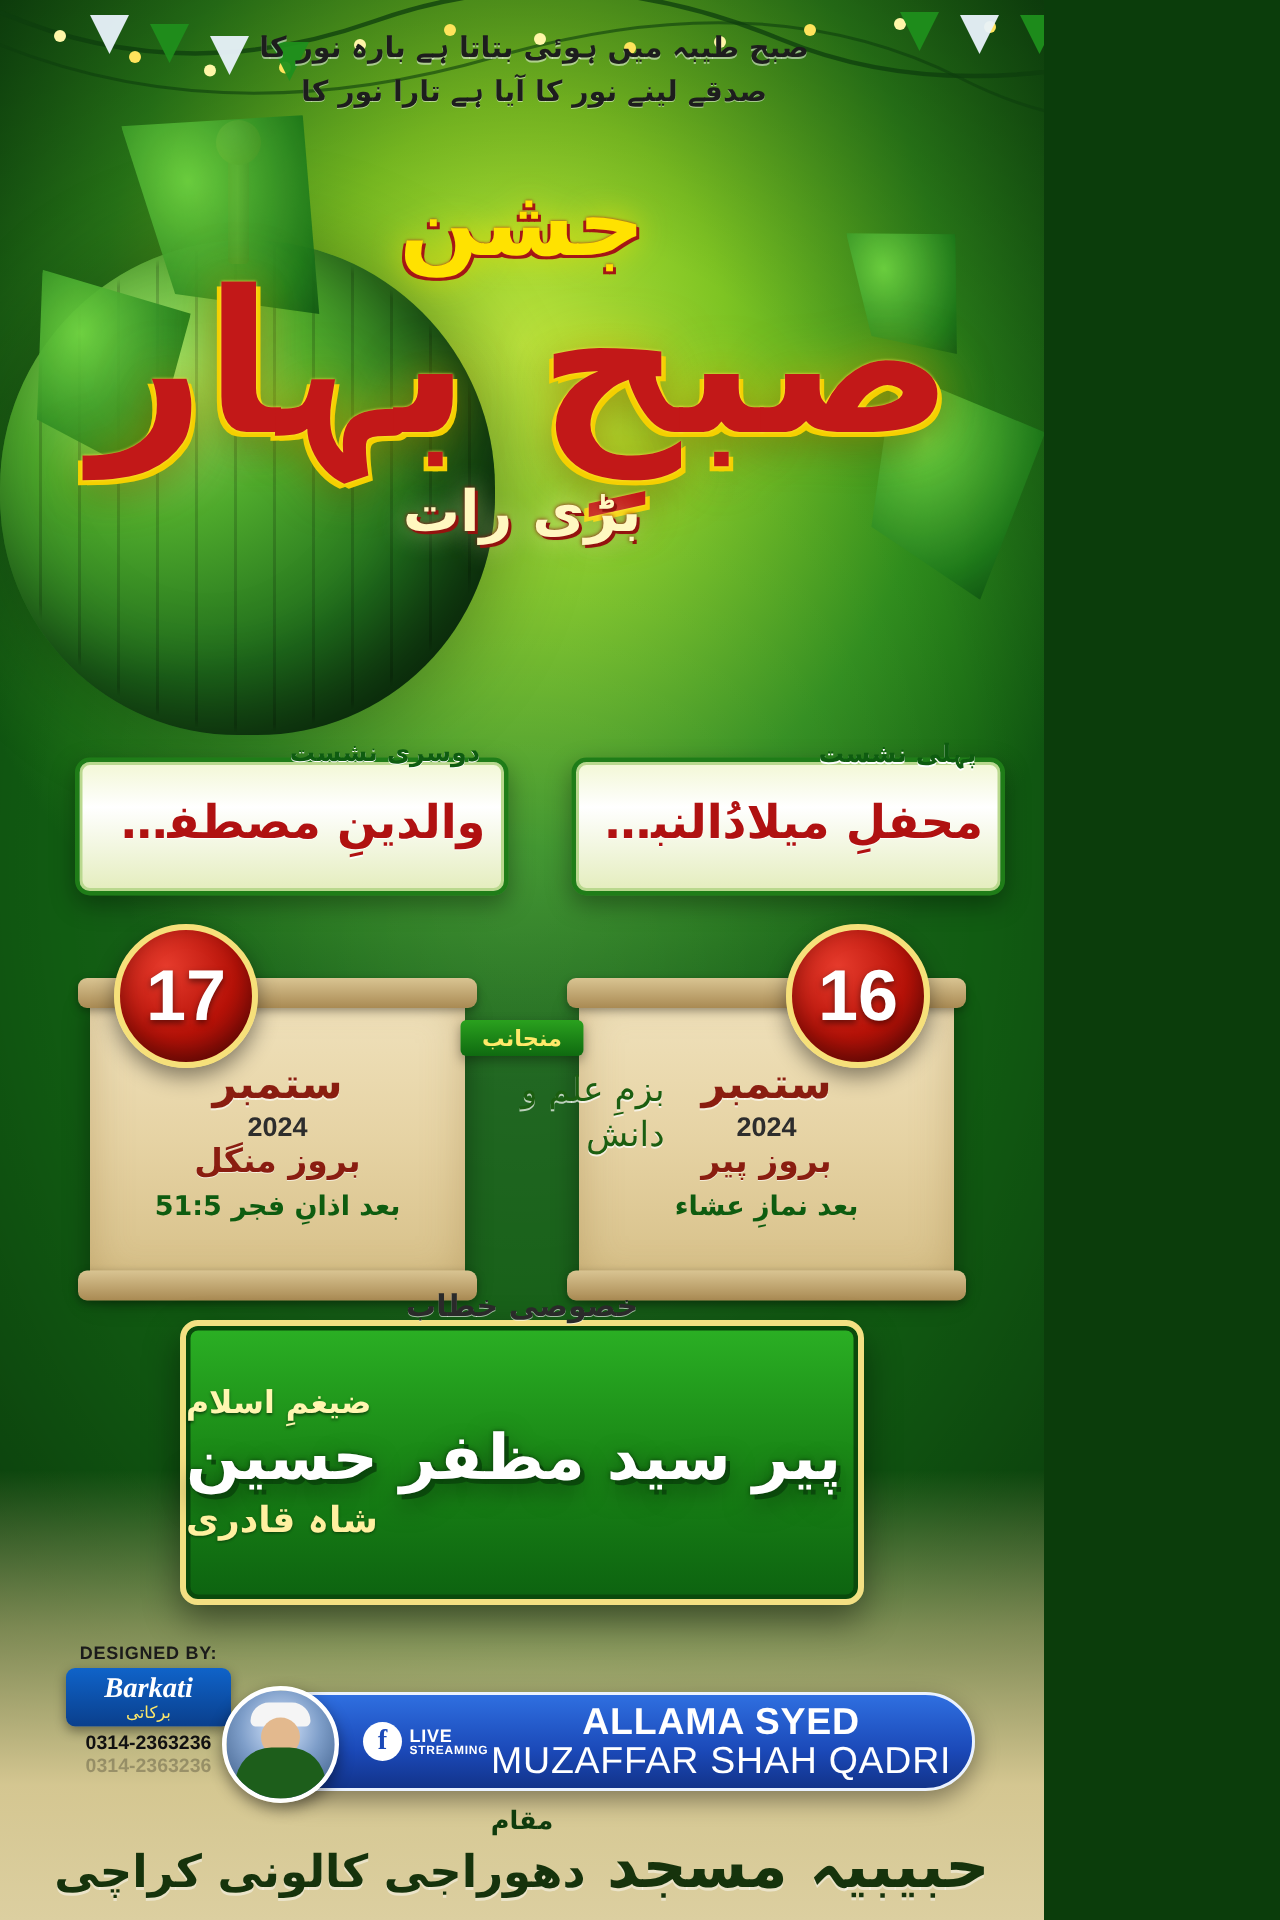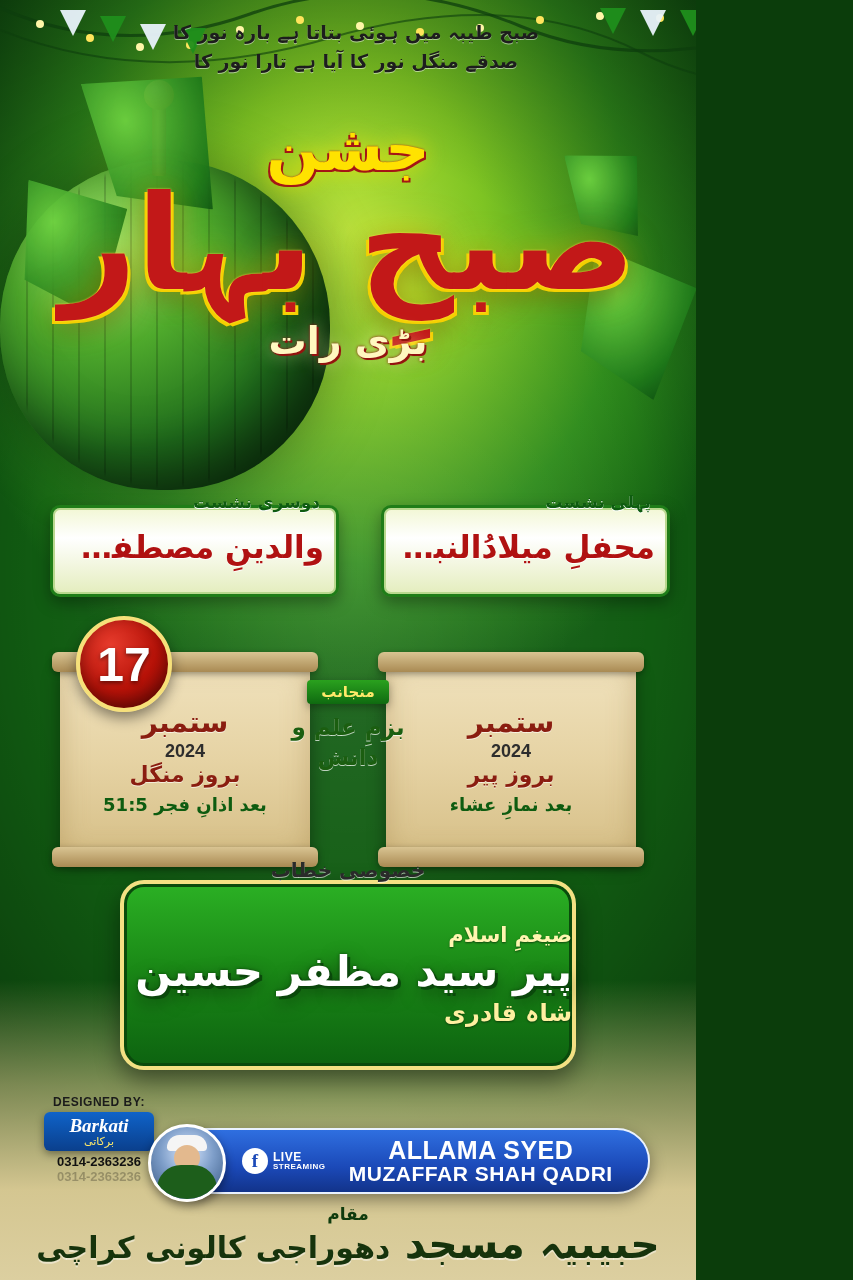--- a/index.html
+++ b/index.html
@@ -199,34 +199,34 @@
     position: absolute; left: 50%; transform: translateX(-50%);
     top: 50px; width: 190px; text-align: center;
   }
   .mid-note .ribbon {
     display: inline-block; padding: 3px 14px; border-radius: 4px;
     background: linear-gradient(180deg, #2aa11e, #0f6a10);
     color: #ffe96a; font-size: 15px; font-weight: bold;
     box-shadow: 0 3px 8px rgba(0,0,0,.35);
   }
   .mid-note .l1, .mid-note .l2 {
-    color: #1b5e10; font-weight: bold; text-shadow: 0 1px 0 rgba(255,255,255,.7);
+    color: #1b5e10; font-weight: normal; text-shadow: 0 1px 0 rgba(255,255,255,.7); text-align: right;
   }
   .mid-note .l1 { font-size: 23px; margin-top: 10px; }
   .mid-note .l2 { font-size: 23px; margin-top: 4px; }
 
   
   .speaker {
     position: absolute; top: 880px; left: 120px; right: 120px; height: 190px;
-    border-radius: 24px;
+    border-radius: 12px;
     background:
       linear-gradient(180deg, #2bb024 0%, #1b8a17 45%, #0d6310 100%);
     border: 4px solid #f3e083;
     box-shadow: 0 10px 24px rgba(0,0,0,.45), inset 0 0 0 3px #0a4a0c;
-    display: flex; flex-direction: column; align-items: flex-end; justify-content: center;
+    display: flex; flex-direction: column; align-items: flex-start; justify-content: center;
     text-align: center;
   }
   .speaker .khitab {
     position: absolute; top: -26px; left: 50%; transform: translateX(-50%);
     color: #2a2a2a; font-size: 20px; font-weight: bold;
     text-shadow: 0 1px 0 rgba(255,255,255,.6);
   }
   .speaker .zia {
     color: #fff6b0; font-size: 21px; font-weight: bold; margin-bottom: 2px;
     text-shadow: 0 1px 2px rgba(0,0,0,.5);
@@ -301,21 +301,21 @@
   }
   .livebar .livetxt {
     color: #fff; font-size: 12px; font-weight: bold; margin-left: 5px;
     letter-spacing: .5px;
   }
   .livebar .names {
     flex: 1; text-align: center; color: #fff; line-height: 1.05;
     padding-right: 12px;
   }
   .livebar .names .n1 { font-size: 25px; font-weight: bold; letter-spacing: .5px; }
-  .livebar .names .n2 { font-size: 21px; font-weight: bold; letter-spacing: .5px; }
+  .livebar .names .n2 { font-size: 25px; font-weight: normal; letter-spacing: .5px; }
 
   
   .venue {
     position: absolute; left: 0; right: 0; bottom: 12px;
     text-align: center;
   }
   .venue .logo {
     color: #0f3b0d; font-size: 17px; font-weight: bold; margin-bottom: -4px;
   }
   .venue .line {
@@ -374,21 +374,21 @@
     <div class="spire"></div>
     <div class="spire-top"></div>
   </div>
   <div class="flag f1"></div>
   <div class="flag f2"></div>
   <div class="flag f3"></div>
   <div class="flag f4"></div>
 
   <div class="couplet urdu">
     <div>صبح طیبہ میں ہوئی بتاتا ہے بارہ نور کا</div>
-    <div>صدقے منگل نور کا آیا ہے تارا نور کا</div>
+    <div>صدقے لینے نور کا آیا ہے تارا نور کا</div>
   </div>
 
   <div class="title-block">
     <div class="title-jashn urdu">جشن</div>
     <div class="title-main urdu">صبحِ بہار</div>
     <div class="title-sub urdu">بڑی رات</div>
   </div>
 
   <div class="sessions">
     <div class="session">
@@ -404,20 +404,21 @@
   <div class="scrolls">
 
     <div class="scroll right">
       <div class="body">
         <div class="dline urdu">ستمبر</div>
         <div class="year">2024</div>
         <div class="dline urdu" style="font-size:22px">بروز پیر</div>
         <div class="time urdu">بعد نمازِ عشاء</div>
       </div>
     </div>
+    <div class="badge b16">16</div>
 
     <div class="scroll left">
       <div class="body">
         <div class="dline urdu">ستمبر</div>
         <div class="year">2024</div>
         <div class="dline urdu" style="font-size:22px">بروز منگل</div>
         <div class="time urdu">بعد اذانِ فجر 5:15</div>
       </div>
     </div>
     <div class="badge b17">17</div>

